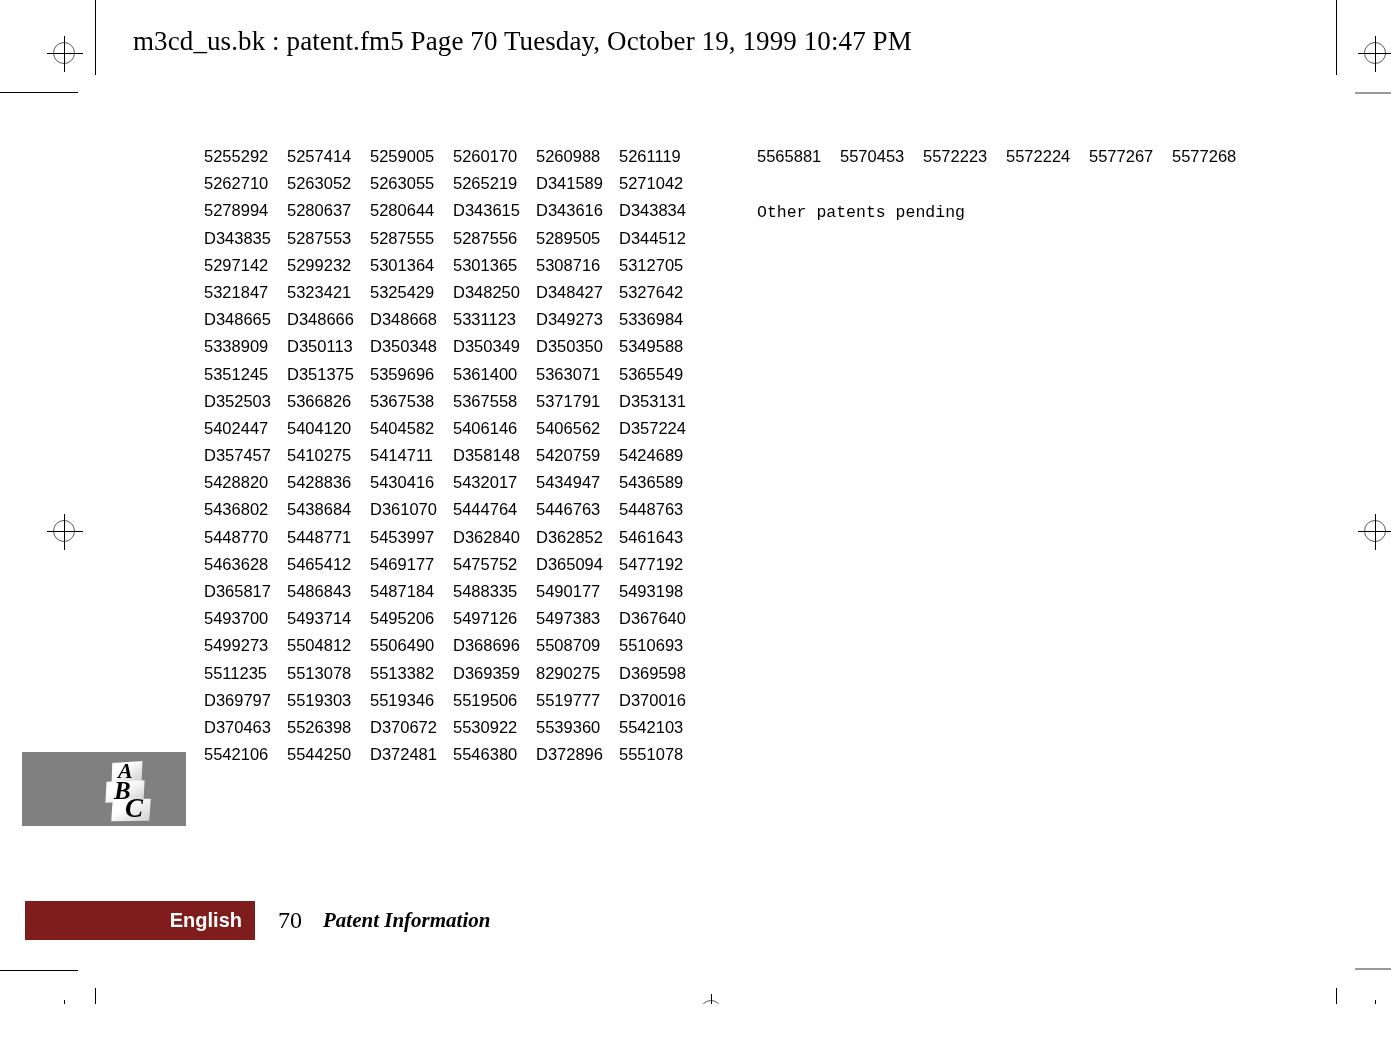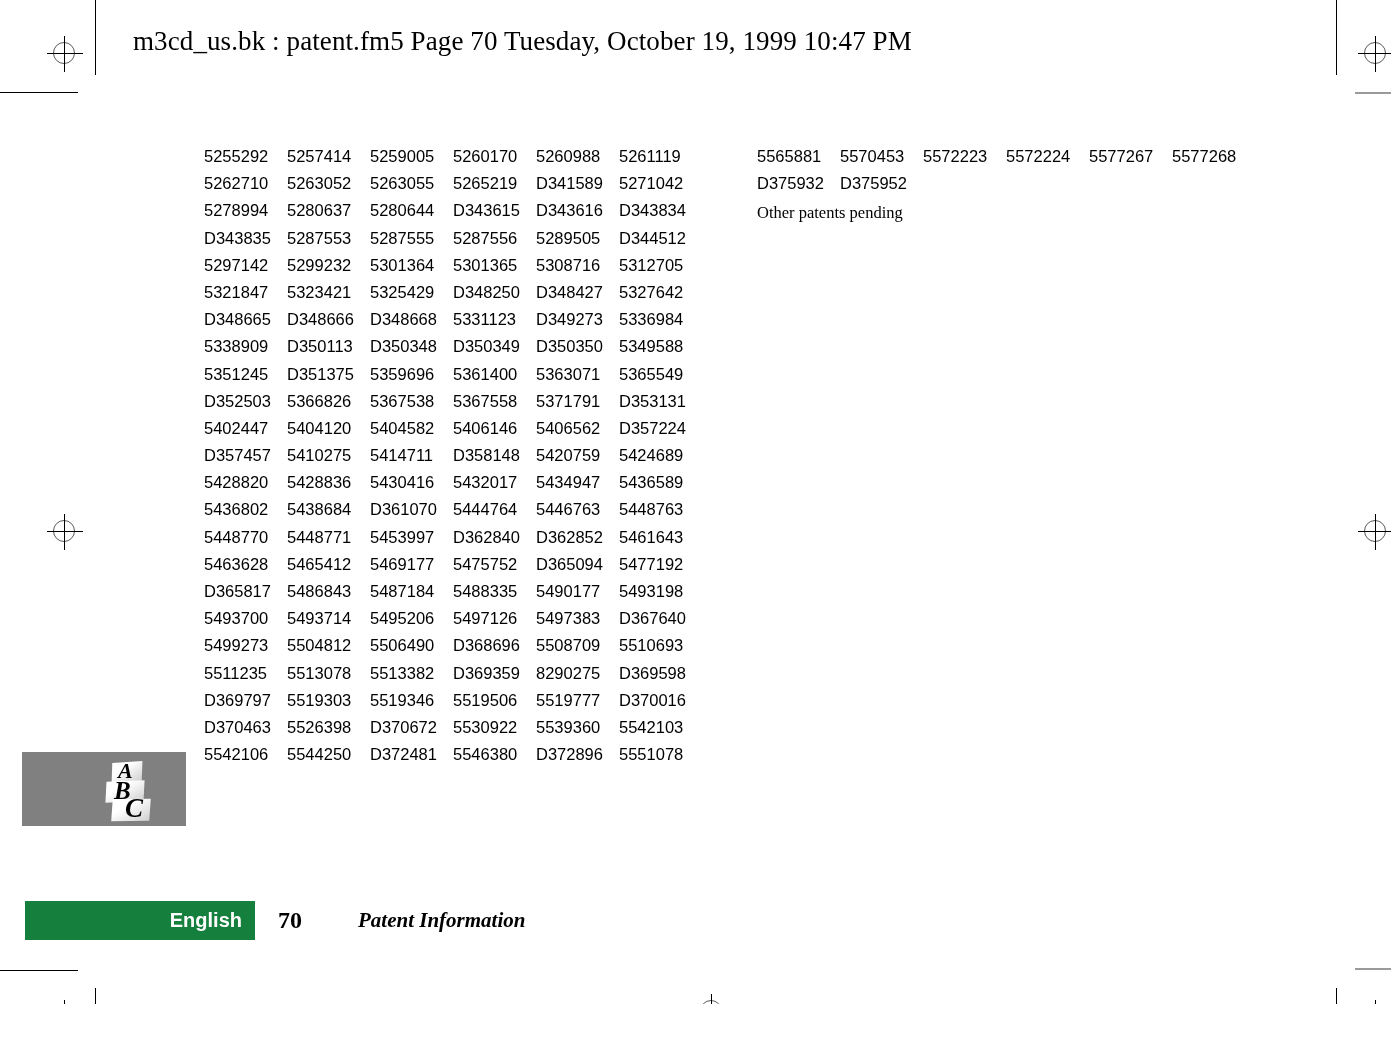--- a/index.html
+++ b/index.html
@@ -87,21 +87,21 @@
     text-align: left;
     width: 83px;
   }
   #table-left { left: 204px; top: 148px; }
   #table-right { left: 757px; top: 148px; }
 
   .other-pending {
     position: absolute;
     left: 757px;
     top: 203px;
-    font-family: Liberation Serif, serif;
+    font-family: Liberation Mono, monospace;
     font-size: 16.5px;
     line-height: 20px;
     color: #000;
     white-space: nowrap;
     text-align: center;
   }
 
   
   .tab-marker {
     position: absolute;
@@ -137,55 +137,54 @@
   .plate-b { left: 8px;  top: 22px; width: 38px; height: 21px; transform: skewX(-5deg) rotate(-2deg); z-index: 1; }
   .plate-c { left: 14px; top: 40px; width: 38px; height: 22px; transform: skewX(-5deg) rotate(-1deg); z-index: 1; }
 
   
   .footer-bar {
     position: absolute;
     left: 25px;
     top: 901px;
     width: 230px;
     height: 39px;
-    background: #15803d;
+    background: #7f1d1d;
   }
   .footer-lang {
     position: absolute;
     right: 13px;
     top: 8px;
     font-family: "Liberation Sans", sans-serif;
     font-weight: bold;
     font-size: 20px;
     line-height: 23px;
     color: #ffffff;
     white-space: nowrap;
   }
   .footer-page-num {
     position: absolute;
     left: 278px;
     top: 906px;
     font-family: "Liberation Serif", serif;
-    font-weight: bold;
+    font-weight: normal;
     font-size: 24px;
     line-height: 28px;
     color: #000;
   }
   .footer-section {
     position: absolute;
     left: 323px;
     top: 907px;
     font-family: "Liberation Serif", serif;
     font-style: italic;
     font-weight: bold;
     font-size: 21px;
     line-height: 26px;
     color: #000;
     white-space: nowrap;
-    margin-left: 35px;
   }
 </style>
 </head>
 <body>
 
 <div id="page">
 
   <div class="reg-mark" style="left:47px; top:36px;">
     <span class="ring"></span>
     <span class="vbar"></span>
@@ -424,28 +423,20 @@
 
   <table class="patent-table" id="table-right">
     <tbody>
         <tr>
           <td>5565881</td>
           <td>5570453</td>
           <td>5572223</td>
           <td>5572224</td>
           <td>5577267</td>
           <td>5577268</td>
-        </tr>
-        <tr>
-          <td>D375932</td>
-          <td>D375952</td>
-          <td></td>
-          <td></td>
-          <td></td>
-          <td></td>
         </tr>
       </tbody>
   </table>
 
   <div class="other-pending">Other patents pending</div>
 
   <div class="tab-marker">
     <div class="abc-logo">
       <span class="abc-plate plate-a"></span>
       <span class="abc-plate plate-b"></span>

